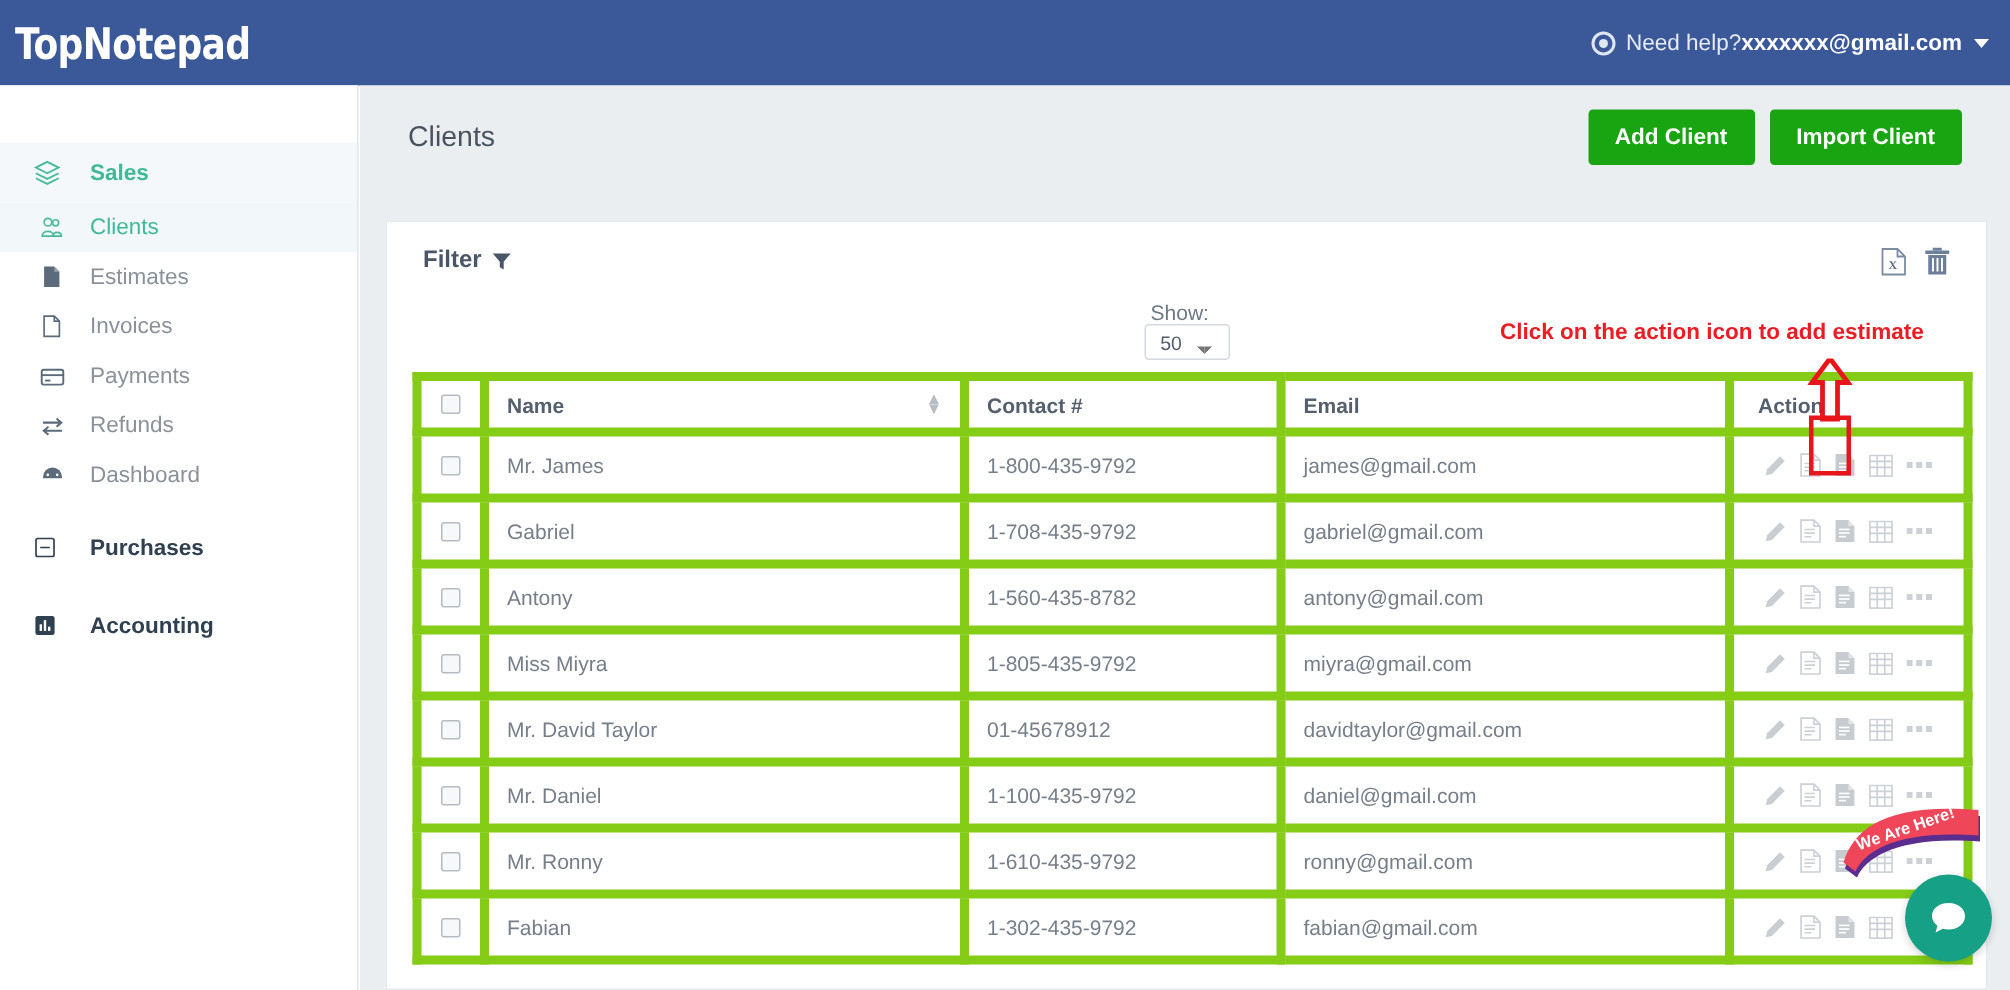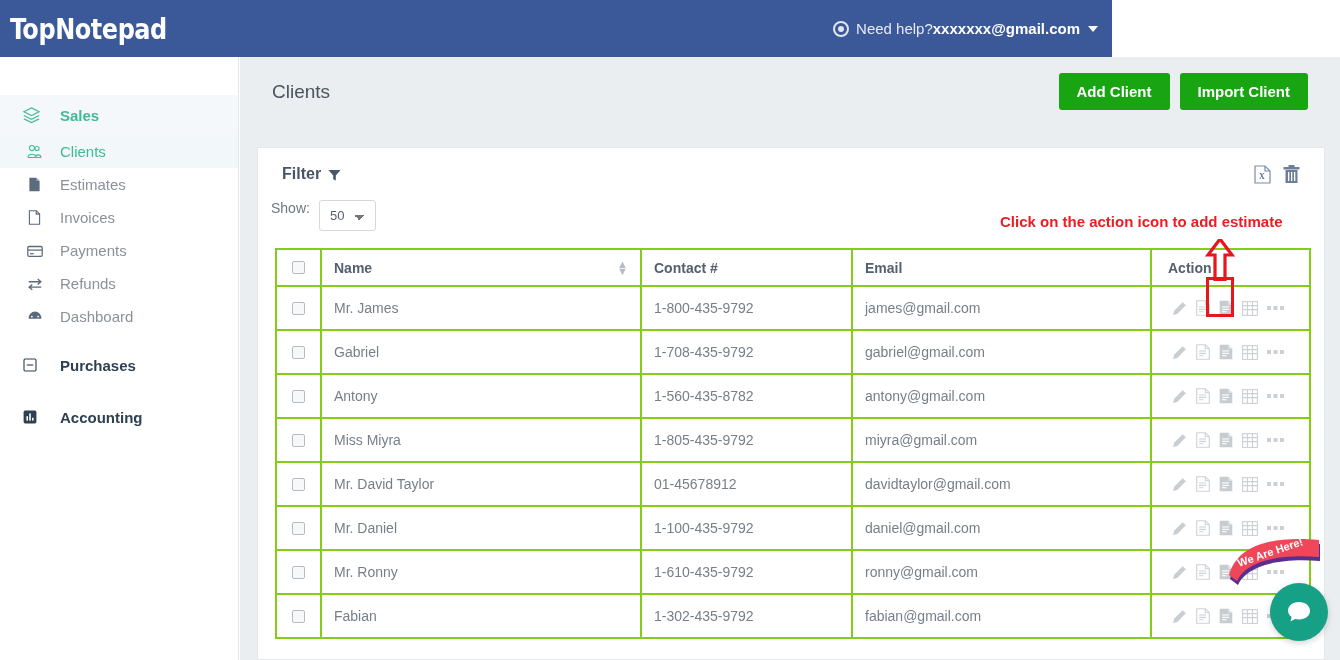--- a/index.html
+++ b/index.html
@@ -7,21 +7,21 @@
     margin: 0; padding: 0;
     width: 1340px; height: 660px;
     overflow: hidden;
     background: #ffffff;
     font-family: "Liberation Sans", sans-serif;
   }
 
   
   .topbar {
     position: absolute; top: 0; left: 0;
-    width: 1112px; height: 57px;
+    width: 1340px; height: 57px;
     background: #3b5998;
     display: flex; align-items: center;
   }
   .logo {
     margin-left: 10px;
     color: #ffffff;
     font-size: 29px;
     font-weight: bold;
     letter-spacing: -0.5px;
     font-family: "DejaVu Sans Condensed", "Liberation Sans", sans-serif;
@@ -108,21 +108,21 @@
     display: flex; align-items: center;
   }
   .filter-label {
     font-size: 16px; color: #4a5668; font-weight: bold;
     display: flex; align-items: center; gap: 7px; cursor: pointer;
   }
   .funnel { width: 13px; height: 13px; flex: none; }
   .card-top-right { margin-left: auto; display: flex; align-items: center; gap: 12px; }
   .tool-ico { cursor: pointer; display: flex; align-items: center; }
 
-  .show-row { padding: 0 13px; display: flex; align-items: flex-start; height: 40px; }
+  .show-row { padding: 0 24px; display: flex; align-items: center; height: 40px; flex-direction: column; }
   .show-lbl { font-size: 14px; color: #6c7883; margin-right: 9px; }
   .show-sel {
     width: 57px; height: 31px;
     border: 1px solid #d4d9de; border-radius: 3px;
     background: #ffffff; color: #555f6b; font-size: 13px;
     font-family: "Liberation Sans", sans-serif;
     padding-left: 10px; cursor: pointer;
     -webkit-appearance: none; appearance: none;
     background-image:
       linear-gradient(45deg, transparent 50%, #777 50%),
@@ -132,21 +132,21 @@
     background-repeat: no-repeat;
   }
 
   
   table.clients {
     width: 1034px; margin: 8px 0 0 17px;
     border-collapse: collapse;
     table-layout: fixed;
   }
   table.clients th, table.clients td {
-    border: 2px solid #84cc16;
+    border: 6px solid #84cc16;
     font-size: 14px; text-align: left;
   }
   table.clients th {
     height: 37px; padding: 0 12px;
     color: #55606e; font-weight: bold; font-size: 14px;
     vertical-align: middle;
   }
   table.clients td {
     height: 44px; padding: 0 12px;
     color: #767f89; vertical-align: middle;

